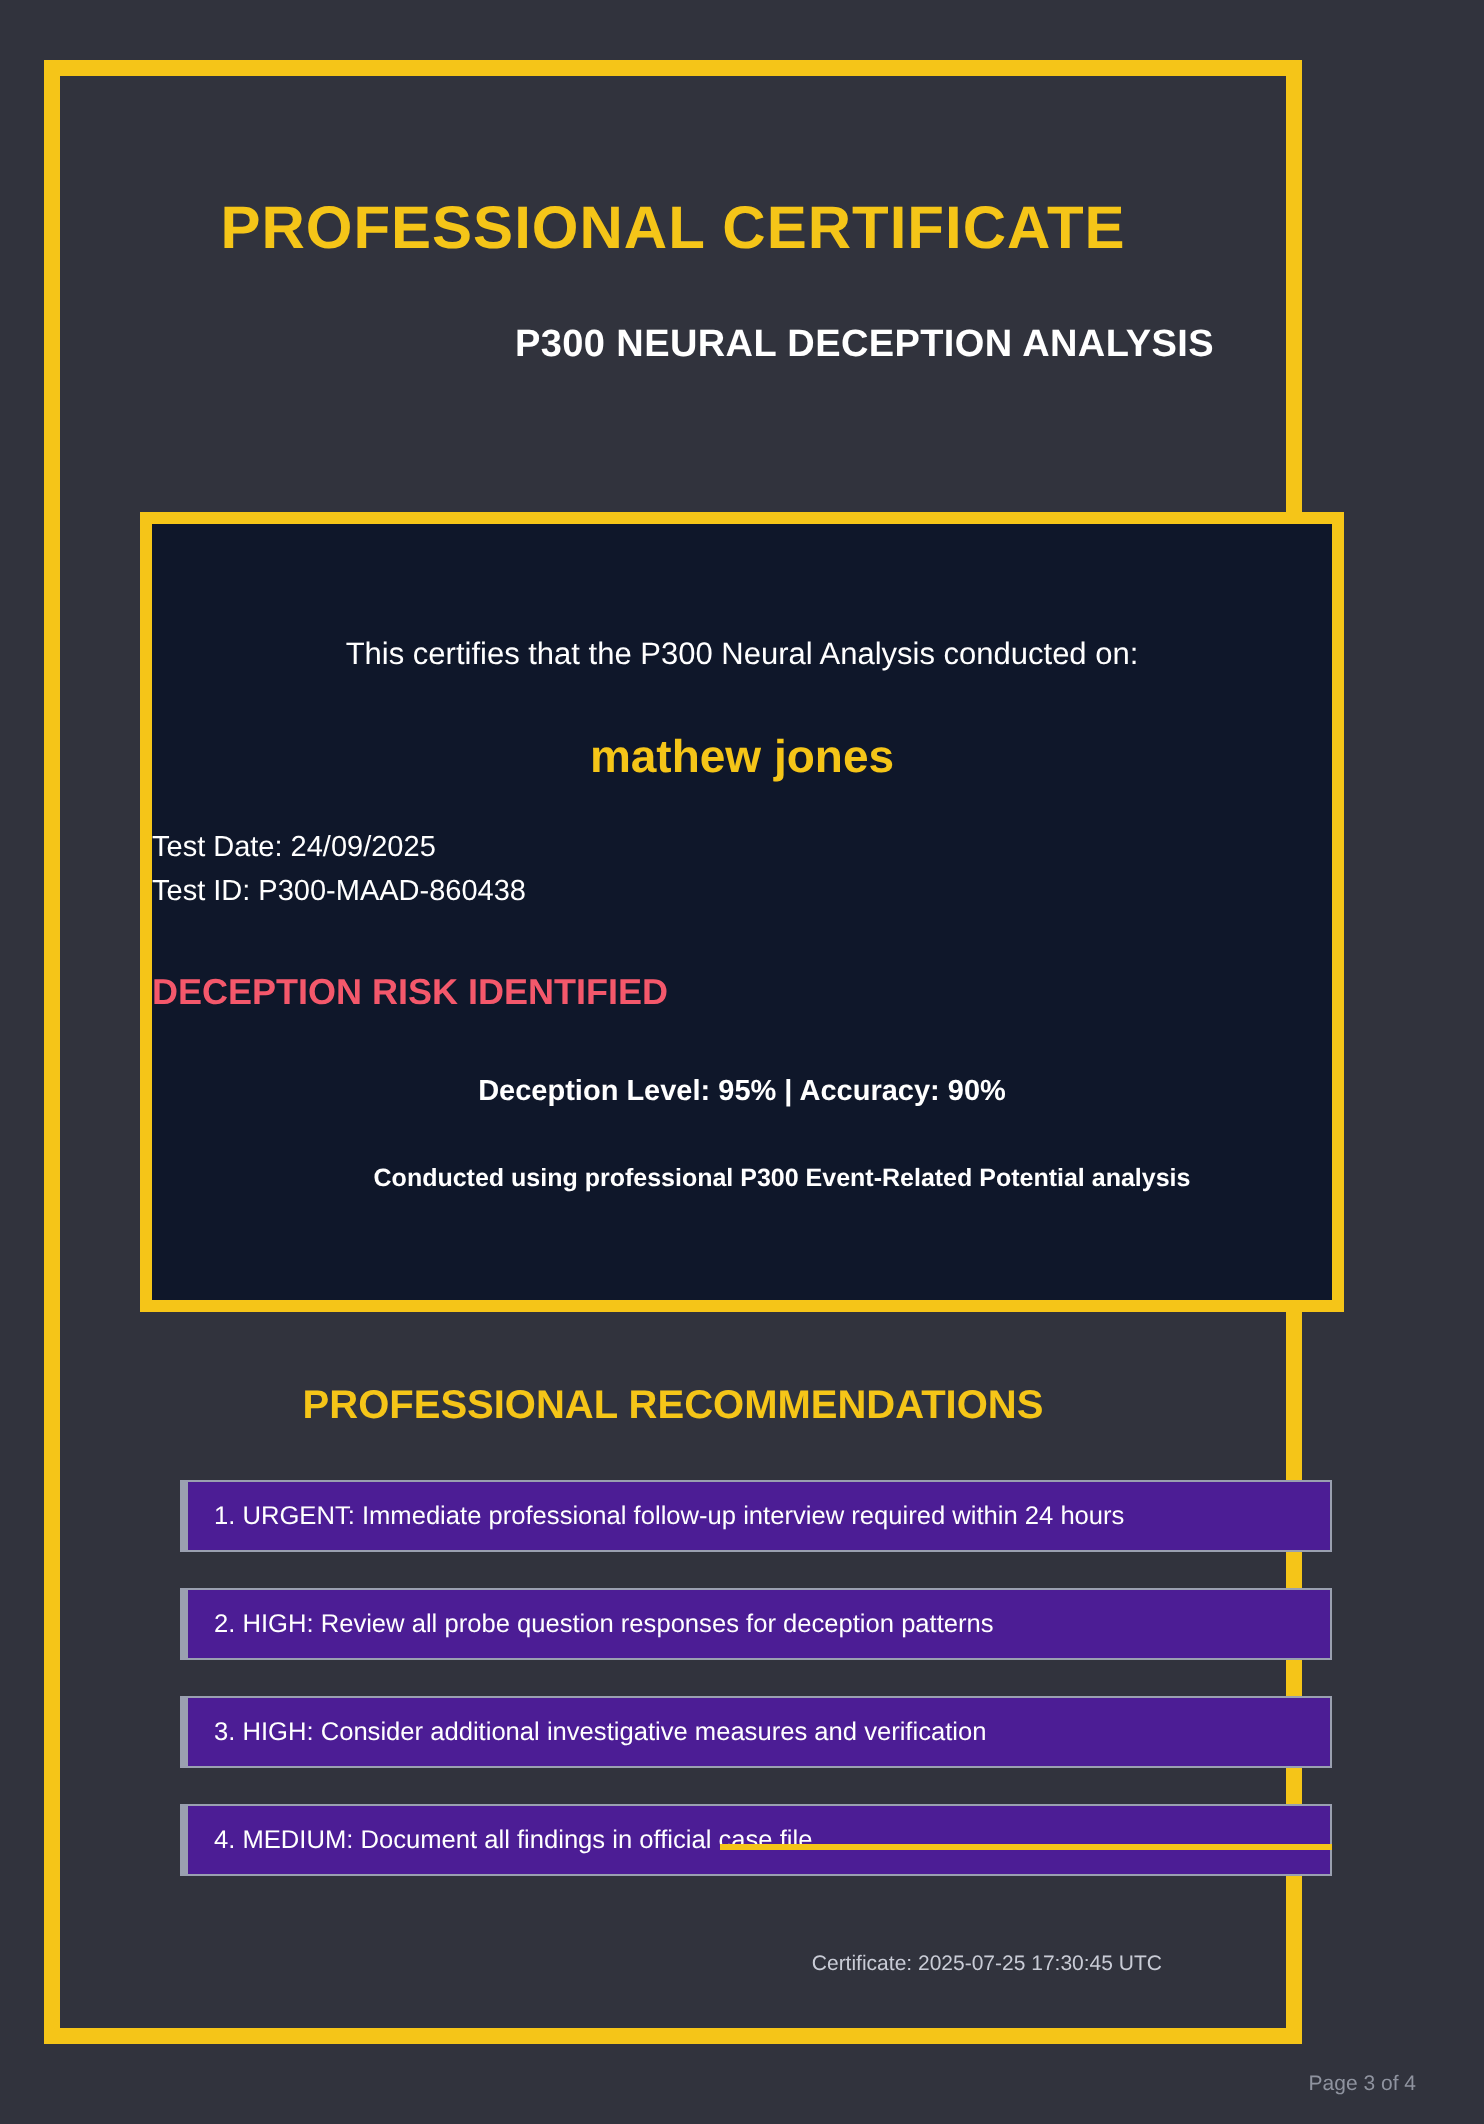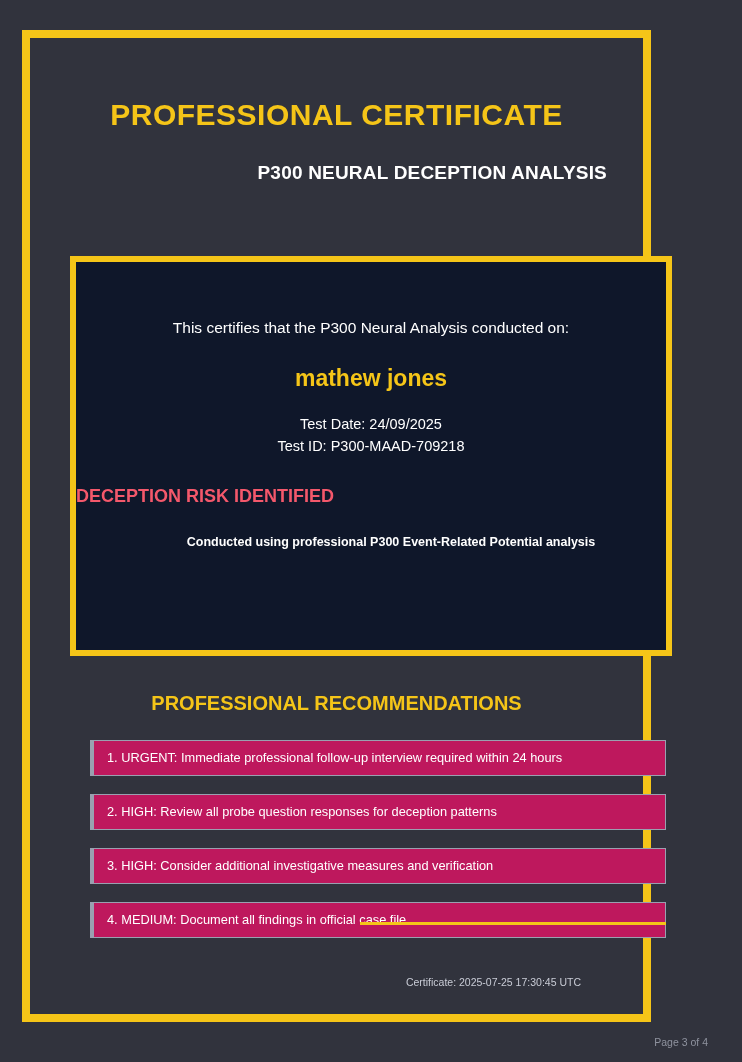--- a/index.html
+++ b/index.html
@@ -74,21 +74,20 @@
     margin-top: 57px;
   }
   .subject-name {
     text-align: center;
     color: #f5c518;
     font-size: 23px;
     font-weight: bold;
     margin-top: 28px;
   }
   .meta-line {
-    text-align: center;
     font-size: 14.5px;
     color: #ffffff;
     margin-top: 24px;
   }
   .meta-line.second {
     margin-top: 6px;
   }
   .risk-line {
     text-align: left;
     color: #f4586b;
@@ -123,21 +122,21 @@
   }
   .rec-list {
     position: absolute;
     left: 60px;
     top: 702px;
     width: 576px;
   }
   .rec-item {
     position: relative;
     border: 1px solid #9aa0b0;
-    background: #be185d;
+    background: #4c1d95;
     box-sizing: border-box;
     height: 36px;
     line-height: 34px;
     padding-left: 16px;
     font-size: 12.8px;
     color: #ffffff;
     margin-bottom: 18px;
   }
   .rec-item::before {
     content: "";
@@ -178,22 +177,23 @@
   <div class="cert-frame">
     <div class="cert-inner">
 
       <div class="cert-title">PROFESSIONAL CERTIFICATE</div>
       <div class="cert-subtitle">P300 NEURAL DECEPTION ANALYSIS</div>
 
       <div class="detail-box">
         <div class="certifies-line">This certifies that the P300 Neural Analysis conducted on:</div>
         <div class="subject-name">mathew jones</div>
         <div class="meta-line">Test Date: 24/09/2025</div>
-        <div class="meta-line second">Test ID: P300-MAAD-709218</div>
+        <div class="meta-line second">Test ID: P300-MAAD-860438</div>
         <div class="risk-line">DECEPTION RISK IDENTIFIED</div>
+        <div class="levels-line">Deception Level: 95% | Accuracy: 90%</div>
         <div class="method-line">Conducted using professional P300 Event-Related Potential analysis</div>
       </div>
 
       <div class="rec-title">PROFESSIONAL RECOMMENDATIONS</div>
 
       <div class="rec-list">
         <div class="rec-item">1. URGENT: Immediate professional follow-up interview required within 24 hours</div>
         <div class="rec-item">2. HIGH: Review all probe question responses for deception patterns</div>
         <div class="rec-item">3. HIGH: Consider additional investigative measures and verification</div>
         <div class="rec-item">4. MEDIUM: Document all findings in official case file</div>

